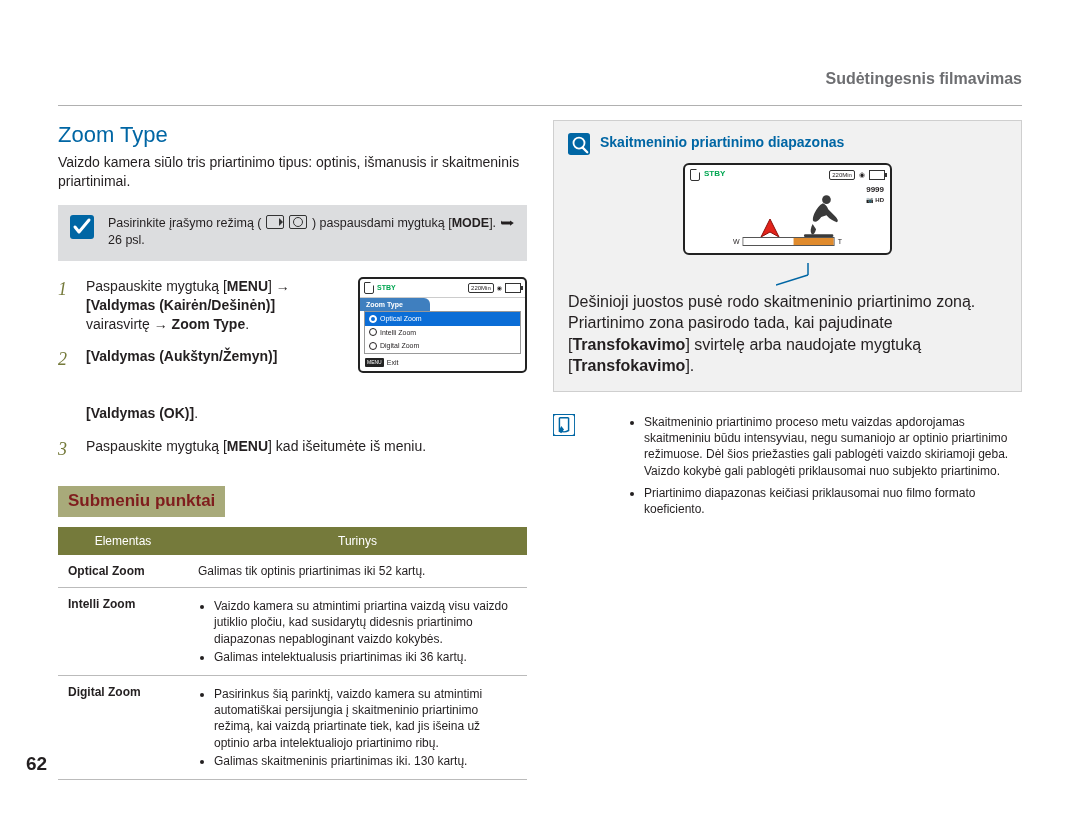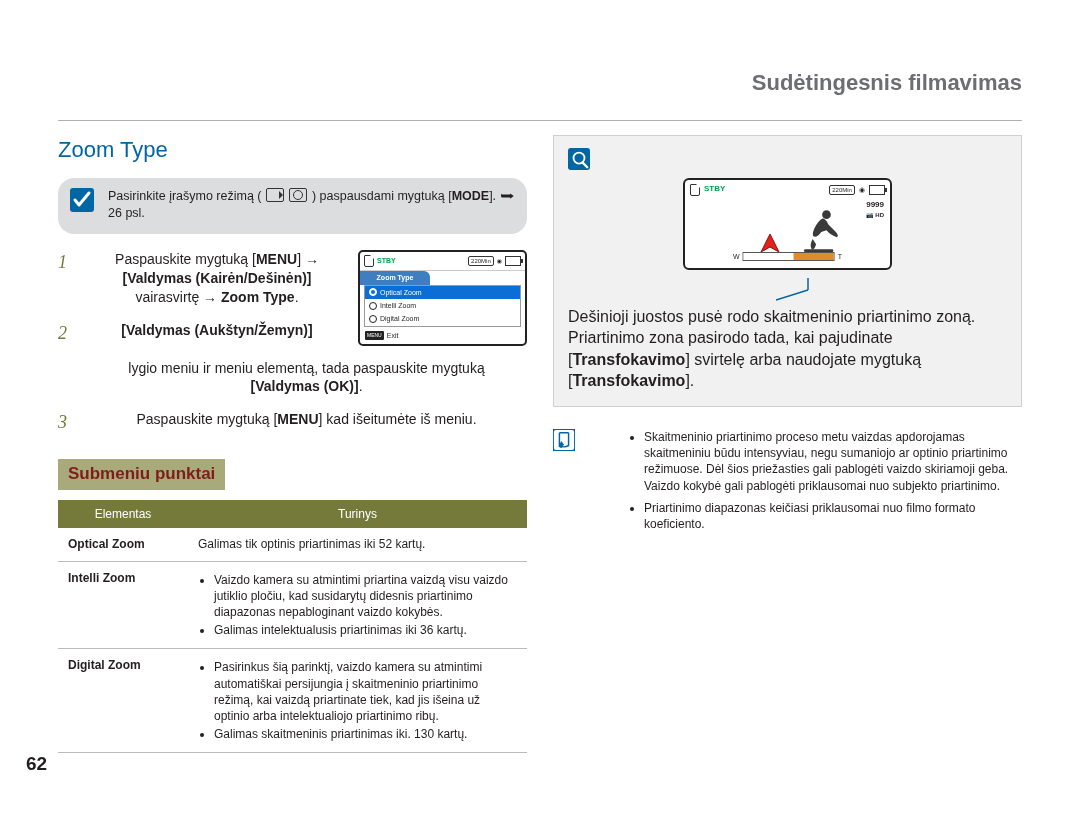--- a/index.html
+++ b/index.html
@@ -14,34 +14,34 @@
     --panel:#f1f1f1;
     --panel-border:#cfcfcf;
     --menu-blue:#0b6dd6;
     --tab-blue:#3f7fbf;
     --orange:#e08b2d;
     --green:#00a651;
   }
   html,body{margin:0;padding:0;background:var(--bg);color:var(--text);
     font-family:Arial,Helvetica,sans-serif;font-size:14px;line-height:1.35;}
   .page{width:1080px;height:825px;margin:0 auto;position:relative;box-sizing:border-box;padding:28px 58px 20px 58px;}
-  .section-title{color:var(--muted);font-size:22px;font-weight:bold;text-align:right;margin:40px 0 22px;}
+  .section-title{color:var(--muted);font-size:16px;font-weight:bold;text-align:right;margin:40px 0 15px;}
   .hr{height:1px;background:#b0b0b0;margin-bottom:14px;}
   .cols{display:flex;gap:26px;}
   .col{flex:1 1 0;}
   h2.blue{color:var(--accent-blue);font-size:22px;font-weight:normal;margin:0 0 4px;}
-  .info-box{background:var(--grey-box);padding:10px 12px 12px 50px;position:relative;font-size:12.5px;margin:14px 0 16px;border-radius:16px;}
+  .info-box{background:var(--grey-box);padding:10px 12px 12px 50px;position:relative;font-size:12.5px;margin:14px 0 16px;}
   .info-box .icon-slot{position:absolute;left:12px;top:10px;width:24px;height:24px;}
   .check-icon{width:24px;height:24px;display:inline-block;}
   .mode-icon{display:inline-block;width:16px;height:12px;border:1px solid #333;border-radius:2px;vertical-align:-2px;margin:0 1px;position:relative;}
   .mode-icon.cam::after{content:"";position:absolute;right:-4px;top:2px;border:4px solid transparent;border-left-color:#333;}
   .mode-icon.photo::before{content:"";position:absolute;left:3px;top:1px;width:8px;height:8px;border:1px solid #333;border-radius:50%;}
   .arrow-page{display:inline-block;transform:scaleX(1.4);margin:0 2px;}
   ol.steps{list-style:none;padding:0;margin:0;counter-reset:st;}
-  ol.steps>li{counter-increment:st;position:relative;padding-left:28px;margin-bottom:14px;font-size:14px;text-align:center;}
+  ol.steps>li{counter-increment:st;position:relative;padding-left:28px;margin-bottom:14px;font-size:14px;}
   ol.steps>li::before{content:counter(st);position:absolute;left:0;top:0;color:var(--olive);font-size:18px;font-family:Georgia,serif;font-style:italic;}
   .osd-thumb{float:right;width:165px;border:2px solid #222;border-radius:5px;background:#fff;margin:0 0 6px 10px;font-family:Arial,sans-serif;font-size:6px;overflow:hidden;}
   .osd-top{display:flex;align-items:center;justify-content:space-between;padding:3px 4px;border-bottom:1px solid #ccc;}
   .osd-left,.osd-right{display:flex;gap:3px;align-items:center;}
   .stby{color:var(--green);font-weight:bold;font-size:7px;}
   .pill{border:1px solid #333;border-radius:2px;padding:0 2px;font-size:6px;}
   .sd{width:8px;height:10px;border:1px solid #333;border-radius:1px 1px 2px 2px;position:relative;}
   .sd::after{content:"";position:absolute;top:-1px;right:-1px;border:2px solid transparent;border-right-color:#fff;border-top-color:#fff;}
   .batt{width:14px;height:8px;border:1px solid #333;position:relative;}
   .batt::after{content:"";position:absolute;right:-3px;top:2px;width:2px;height:4px;background:#333;}
@@ -90,20 +90,21 @@
 <body>
 
 <div class="page">
   <div class="section-title">Sudėtingesnis filmavimas</div>
   <div class="hr"></div>
 
   <div class="cols">
 
     <div class="col">
       <h2 class="blue">Zoom Type</h2>
+      <div>Vaizdo kamera siūlo tris priartinimo tipus: optinis, išmanusis ir skaitmeninis priartinimai.</div>
 
       <div class="info-box">
         <span class="icon-slot">
           <svg class="check-icon" viewBox="0 0 24 24">
               <rect x="0" y="0" width="24" height="24" rx="3" fill="#0066a4"></rect>
               <path d="M5 12 l4 5 l10 -12" stroke="#fff" stroke-width="3" fill="none" stroke-linecap="round" stroke-linejoin="round"></path>
             </svg>
         </span>
         <span>Pasirinkite įrašymo režimą (</span>
         <span class="mode-icon cam"></span>
@@ -148,21 +149,21 @@
               </div>
           </div>
 
           <span>Paspauskite mygtuką [</span><b>MENU</b><span>] → </span><br>
           <b>[Valdymas (Kairėn/Dešinėn)]</b><br>
           <span>vairasvirtę → </span><b>Zoom Type</b>.
         </li>
         <li>
           <b>[Valdymas (Aukštyn/Žemyn)]</b><br>
           <br>
-          <span>lygio meniu ir meniu elementą, tada paspauskite mygtuką</span><br>
+          <br>
           <b>[Valdymas (OK)]</b>.
         </li>
         <li style="clear:both;">
           <span>Paspauskite mygtuką [</span><b>MENU</b><span>] kad išeitumėte iš meniu.</span>
         </li>
       </ol>
 
       <div class="sub-head">Submeniu punktai</div>
 
       <table class="sub">
@@ -202,20 +203,21 @@
     <div class="col">
       <div class="right-box">
         <div class="title-row">
           <span class="q-icon">
             <svg viewBox="0 0 24 24">
                 <rect width="24" height="24" rx="3" fill="#0066a4"></rect>
                 <circle cx="12" cy="11" r="6" fill="none" stroke="#fff" stroke-width="2"></circle>
                 <line x1="16" y1="16" x2="21" y2="21" stroke="#fff" stroke-width="2.5" stroke-linecap="round"></line>
               </svg>
           </span>
+          <h3>Skaitmeninio priartinimo diapazonas</h3>
         </div>
 
         <div class="osd-big">
           <div class="top">
             <div class="tleft">
               <span class="sd"></span>
               <span class="stby" style="font-size:8px;">STBY</span>
             </div>
             <div class="tright">
               <span class="pill">220Min</span>

